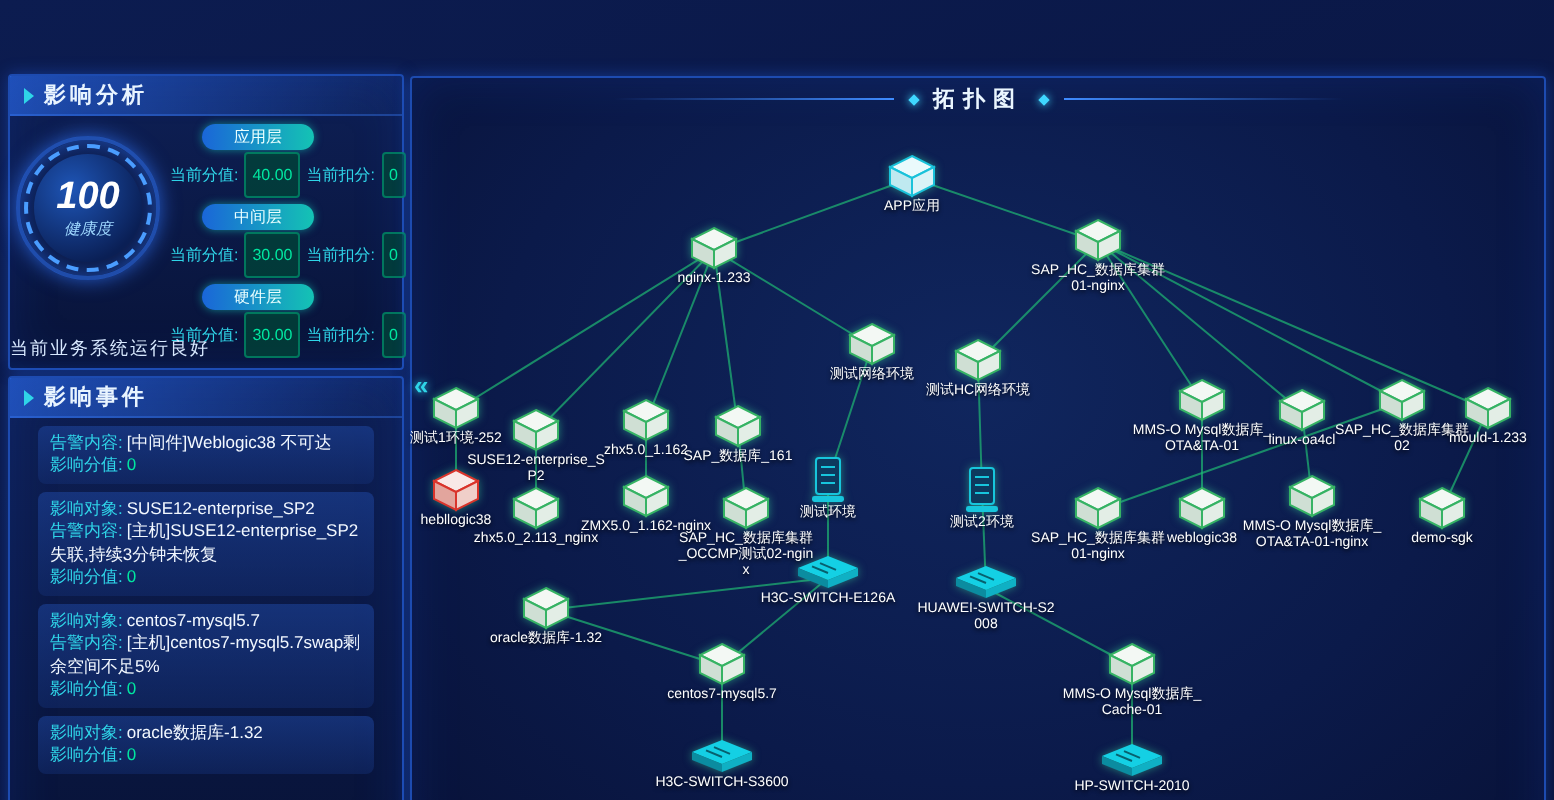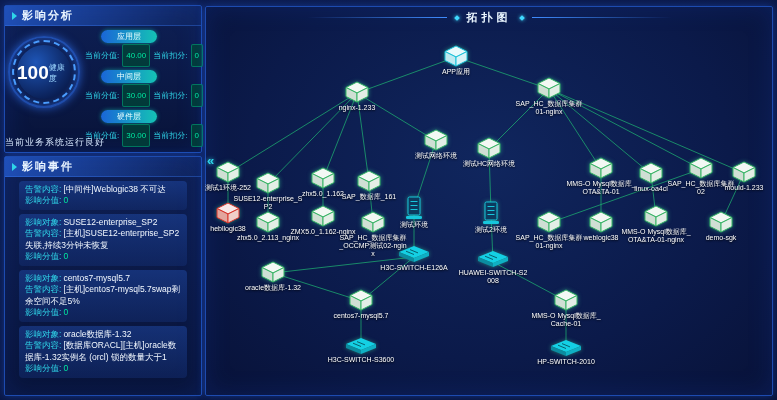--- a/index.html
+++ b/index.html
@@ -1,39 +1,39 @@
 <!DOCTYPE html>
 <html><head>
 <meta charset="utf-8">
 <style>
   html,body{margin:0;padding:0;background:#06102e;}
   .stage{position:relative;width:777px;height:400px;overflow:hidden;
     font-family:"Liberation Sans",sans-serif;
     background:linear-gradient(160deg,#0c1c50 0%,#0a1745 55%,#081238 100%);}
   .panel{position:absolute;border:1px solid #1d4bb0;border-radius:2px;
     background:linear-gradient(180deg,rgba(14,32,86,.92),rgba(8,19,56,.95));
-    box-shadow:0 0 8px rgba(40,110,255,.35), inset 0 0 24px rgba(25,70,190,.22);}
+    box-shadow:0 0 8px rgba(40,110,255,.35), inset 0 0 24px rgba(25,70,190,.22);margin-top:32px;}
   .panel-header{height:19px;display:flex;align-items:center;padding-left:7px;
     background:linear-gradient(90deg,rgba(45,115,255,.55),rgba(45,115,255,.04));
     border-bottom:1px solid rgba(60,130,255,.35);}
   .panel-header h1{margin:0;font-size:11px;font-weight:bold;color:#e8f4ff;letter-spacing:2px;}
   .deco{width:0;height:0;border-left:5px solid #2fd5e8;border-top:4px solid transparent;
     border-bottom:4px solid transparent;margin-right:5px;}
 
   
   .analysis{left:4px;top:5px;width:196px;height:146px;}
   .analysis-body{display:flex;padding:4px 3px 0 3px;}
   .gauge{position:relative;width:72px;height:72px;flex:0 0 72px;margin-top:6px;}
   .gauge-outer{position:absolute;inset:0;border-radius:50%;
     border:2px solid rgba(50,120,255,.55);
     box-shadow:0 0 10px rgba(50,120,255,.7), inset 0 0 12px rgba(50,120,255,.55);}
   .gauge-ring{position:absolute;inset:4px;border-radius:50%;border:2px dashed #4a9dff;}
   .gauge-center{position:absolute;inset:9px;border-radius:50%;
     background:radial-gradient(circle at 35% 32%,#1e55b6,#0a1f55 75%);
-    display:flex;flex-direction:row;align-items:center;justify-content:center;}
+    display:flex;flex-direction:column;align-items:center;justify-content:center;font-style:italic;}
   .gauge-value{font-size:19px;font-weight:bold;color:#ffffff;line-height:1;}
   .gauge-label{font-size:8px;color:#9fd8ff;margin-top:1px;}
   .layer-list{flex:1;display:flex;flex-direction:column;gap:3px;padding-left:5px;}
   .layer{display:flex;flex-direction:column;gap:1px;}
   .layer-chip{align-self:flex-start;margin-left:16px;font-size:8px;color:#eaffff;
     padding:1px 16px;border-radius:7px;
     background:linear-gradient(90deg,#1a66d8,#14c3b4);box-shadow:0 0 4px rgba(20,195,180,.6);font-family:Liberation Serif, serif;}
   .layer-scores{display:flex;align-items:center;gap:3px;font-size:8px;white-space:nowrap;}
   .slabel{color:#2fd5e8;}
   .sval{color:#00e6a0;background:rgba(0,70,55,.75);border:1px solid rgba(0,180,130,.5);
@@ -140,21 +140,20 @@
           <div class="event-line"><span class="elabel">告警内容:</span><span class="etext">[主机]SUSE12-enterprise_SP2失联,持续3分钟未恢复</span></div>
           <div class="event-line"><span class="elabel">影响分值:</span><span class="etext ezero">0</span></div>
         </div>
         <div class="event-card">
           <div class="event-line"><span class="elabel">影响对象:</span><span class="etext">centos7-mysql5.7</span></div>
           <div class="event-line"><span class="elabel">告警内容:</span><span class="etext">[主机]centos7-mysql5.7swap剩余空间不足5%</span></div>
           <div class="event-line"><span class="elabel">影响分值:</span><span class="etext ezero">0</span></div>
         </div>
         <div class="event-card">
           <div class="event-line"><span class="elabel">影响对象:</span><span class="etext">oracle数据库-1.32</span></div>
-          <div class="event-line"><span class="elabel">告警内容:</span><span class="etext">[数据库ORACL][主机]oracle数据库-1.32实例名 (orcl) 锁的数量大于1</span></div>
           <div class="event-line"><span class="elabel">影响分值:</span><span class="etext ezero">0</span></div>
         </div>
       </div>
   </section>
 
   <section class="panel topo">
     <div class="topo-header">
       <span class="hline l"></span>
       <span class="hdot"></span>
       <h1>拓扑图</h1>

